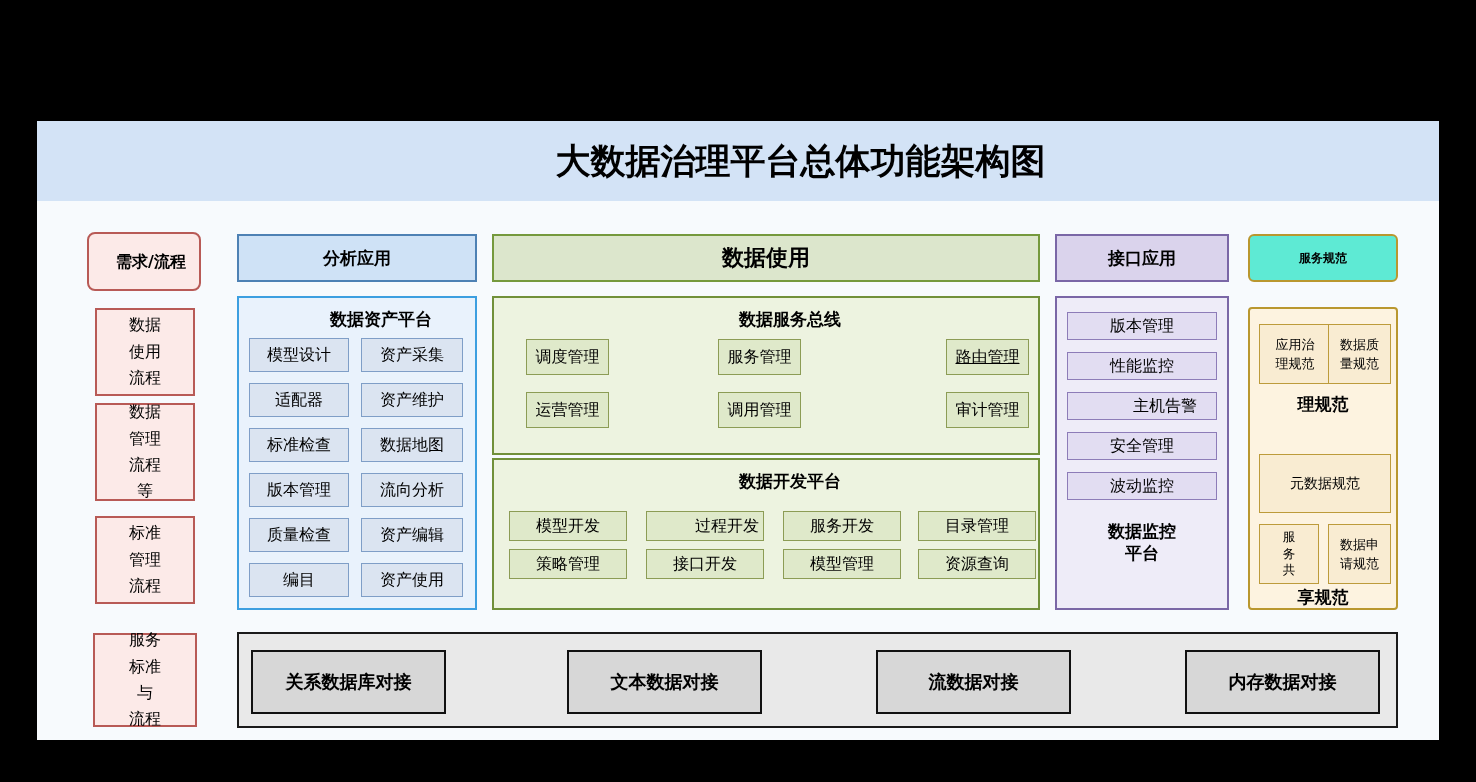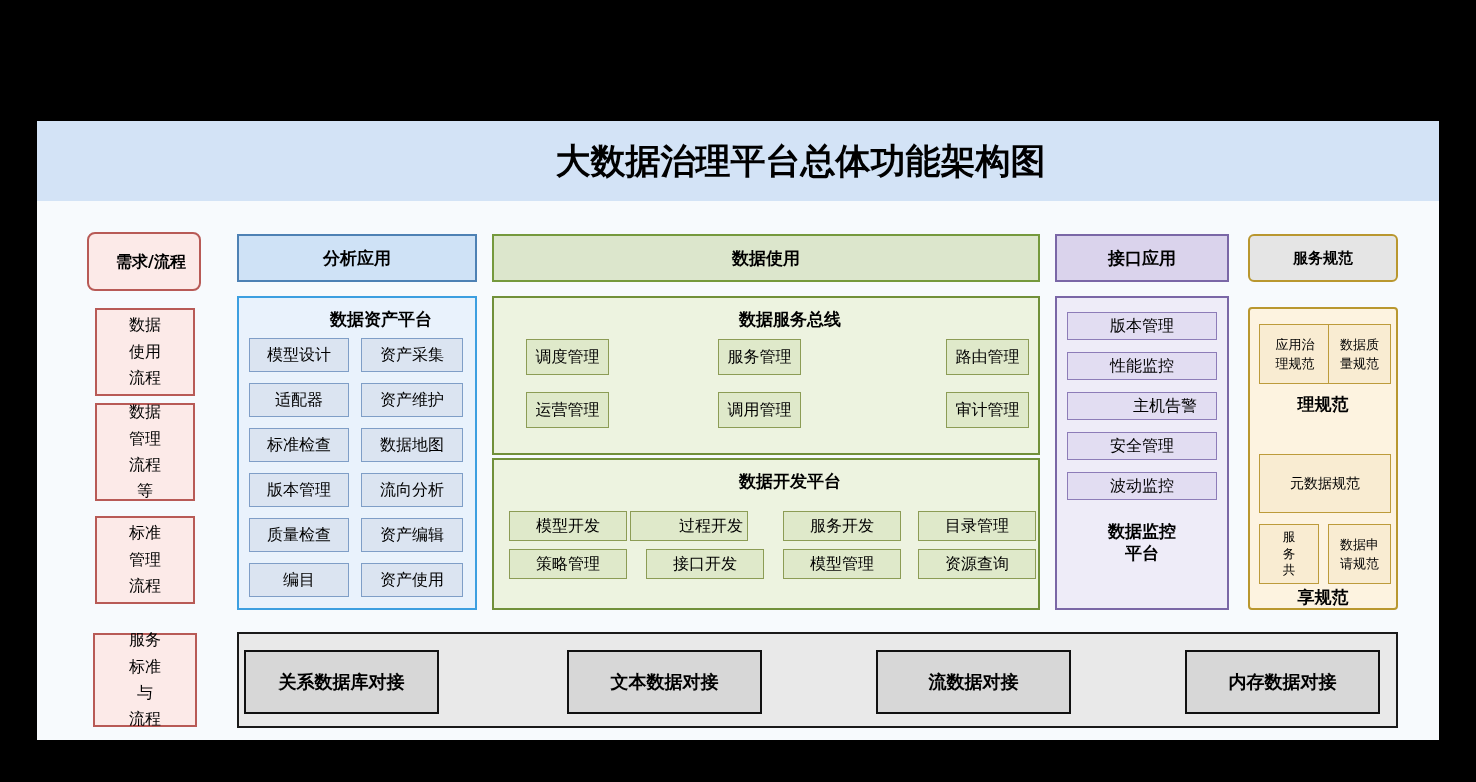--- a/index.html
+++ b/index.html
@@ -25,34 +25,34 @@
   .pink-hdr { border-radius:8px; font-weight:bold; line-height:1.2; }
 
   
   .blue-hdr  { background:#cfe2f6; border:2px solid #4e81b4; font-size:17px; font-weight:bold; }
   .blue-box  { background:#e9f2fc; border:2px solid #3d9fe0; }
   .box-title { left:0; top:10px; width:100%; font-size:17px; font-weight:bold; text-align:center;padding-left:48px; }
   .blue-grid { left:10px; top:40px; display:grid; grid-template-columns:100px 102px; gap:11px 12px; }
   .blue-item { width:100%; height:34px; background:#dbe4f1; border:1px solid #7f9ec7; font-size:16px; }
 
   
-  .green-hdr  { background:#dce6cc; border:2px solid #75993d; font-size:17px; font-weight:bold; }
+  .green-hdr  { background:#dce6cc; border:2px solid #75993d; font-size:22px; font-weight:bold; }
   .green-box  { background:#edf3e0; border:2px solid #71903a; }
   .green-item { background:#dfe9ca; border:1px solid #8c9c55; font-size:16px; }
   .bus-item { width:83px; height:36px; }
   .dev-item { width:118px; height:30px; }
 
   
   .purple-hdr  { background:#dad3ec; border:2px solid #7a67a6; font-size:17px; font-weight:bold; }
   .purple-box  { background:#eeecf8; border:2px solid #7a67a6; }
   .purple-item { left:10px; width:150px; height:28px; background:#e2ddf2; border:1px solid #8d7cb8; font-size:16px; }
   .purple-label { left:0; top:222px; width:100%; font-size:17px; font-weight:bold; text-align:center; line-height:1.3; }
 
   
-  .orange-hdr  { background:#e5e5e5; border:2px solid #b9972f; border-radius:6px; font-size:15px; font-weight:bold; }
+  .orange-hdr  { background:#5eead4; border:2px solid #b9972f; border-radius:6px; font-size:12px; font-weight:bold; }
   .orange-box  { background:#fdf3e0; border:2px solid #b9972f; border-radius:4px; }
   .orange-item { background:#f9ecd2; border:1px solid #bd9b3b; font-size:13px; line-height:1.5; }
   .orange-label { width:100%; font-size:17px; font-weight:bold; text-align:center; }
 
   
   .gray-band { left:200px; top:511px; width:1161px; height:96px; background:#e9e9e9; border:2px solid #1a1a1a; }
   .gray-item { top:16px; width:195px; height:64px; background:#d7d7d7; border:2px solid #111; font-size:18px; font-weight:bold; }
 </style>
 </head>
 <body>
@@ -98,30 +98,30 @@
         <div class="c blue-item">资产使用</div>
       </div>
     </div>
 
     <div class="abs c green-hdr" style="left:455px; top:113px; width:548px; height:48px;">数据使用</div>
 
     <div class="abs green-box" style="left:455px; top:175px; width:548px; height:159px;">
       <div class="abs box-title">数据服务总线</div>
       <div class="abs c green-item bus-item" style="left:32px;  top:41px;">调度管理</div>
       <div class="abs c green-item bus-item" style="left:224px; top:41px;">服务管理</div>
-      <div class="abs c green-item bus-item" style="left:452px; top:41px;">路由管理</div>
+      <div class="abs c green-item bus-item" style="left:452px; top:41px;text-decoration:underline;">路由管理</div>
       <div class="abs c green-item bus-item" style="left:32px;  top:94px;">运营管理</div>
       <div class="abs c green-item bus-item" style="left:224px; top:94px;">调用管理</div>
       <div class="abs c green-item bus-item" style="left:452px; top:94px;">审计管理</div>
     </div>
 
     <div class="abs green-box" style="left:455px; top:337px; width:548px; height:152px;">
       <div class="abs box-title">数据开发平台</div>
       <div class="abs c green-item dev-item" style="left:15px;  top:51px;">模型开发</div>
-      <div class="abs c green-item dev-item" style="left:136px; top:51px;padding-left:44px;">过程开发</div>
+      <div class="abs c green-item dev-item" style="left:152px; top:51px;padding-left:44px;">过程开发</div>
       <div class="abs c green-item dev-item" style="left:289px; top:51px;">服务开发</div>
       <div class="abs c green-item dev-item" style="left:424px; top:51px;">目录管理</div>
       <div class="abs c green-item dev-item" style="left:15px;  top:89px;">策略管理</div>
       <div class="abs c green-item dev-item" style="left:152px; top:89px;">接口开发</div>
       <div class="abs c green-item dev-item" style="left:289px; top:89px;">模型管理</div>
       <div class="abs c green-item dev-item" style="left:424px; top:89px;">资源查询</div>
     </div>
 
     <div class="abs c purple-hdr" style="left:1018px; top:113px; width:174px; height:48px;">接口应用</div>
     <div class="abs purple-box" style="left:1018px; top:175px; width:174px; height:314px;">
@@ -144,20 +144,20 @@
       <div class="abs c orange-item" style="left:9px; top:145px; width:132px; height:59px; font-size:14px;">元数据规范</div>
       <div class="abs c orange-item ml" style="left:9px;  top:215px; width:60px; height:60px; font-size:12.5px; line-height:1.35;">服
 务
 共</div>
       <div class="abs c orange-item ml" style="left:78px; top:215px; width:63px; height:60px;">数据申
 请规范</div>
       <div class="abs orange-label" style="top:277px;">享规范</div>
     </div>
 
     <div class="abs gray-band">
-      <div class="abs c gray-item" style="left:5px;">关系数据库对接</div>
+      <div class="abs c gray-item" style="left:12px;">关系数据库对接</div>
       <div class="abs c gray-item" style="left:328px;">文本数据对接</div>
       <div class="abs c gray-item" style="left:637px;">流数据对接</div>
       <div class="abs c gray-item" style="left:946px;">内存数据对接</div>
     </div>
 
   </div>
 </div>
 
 </body></html>

